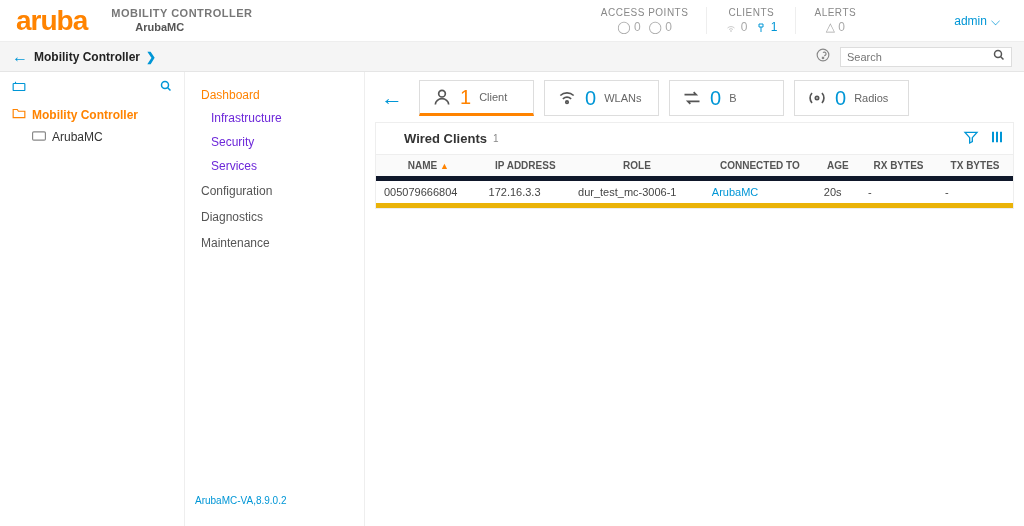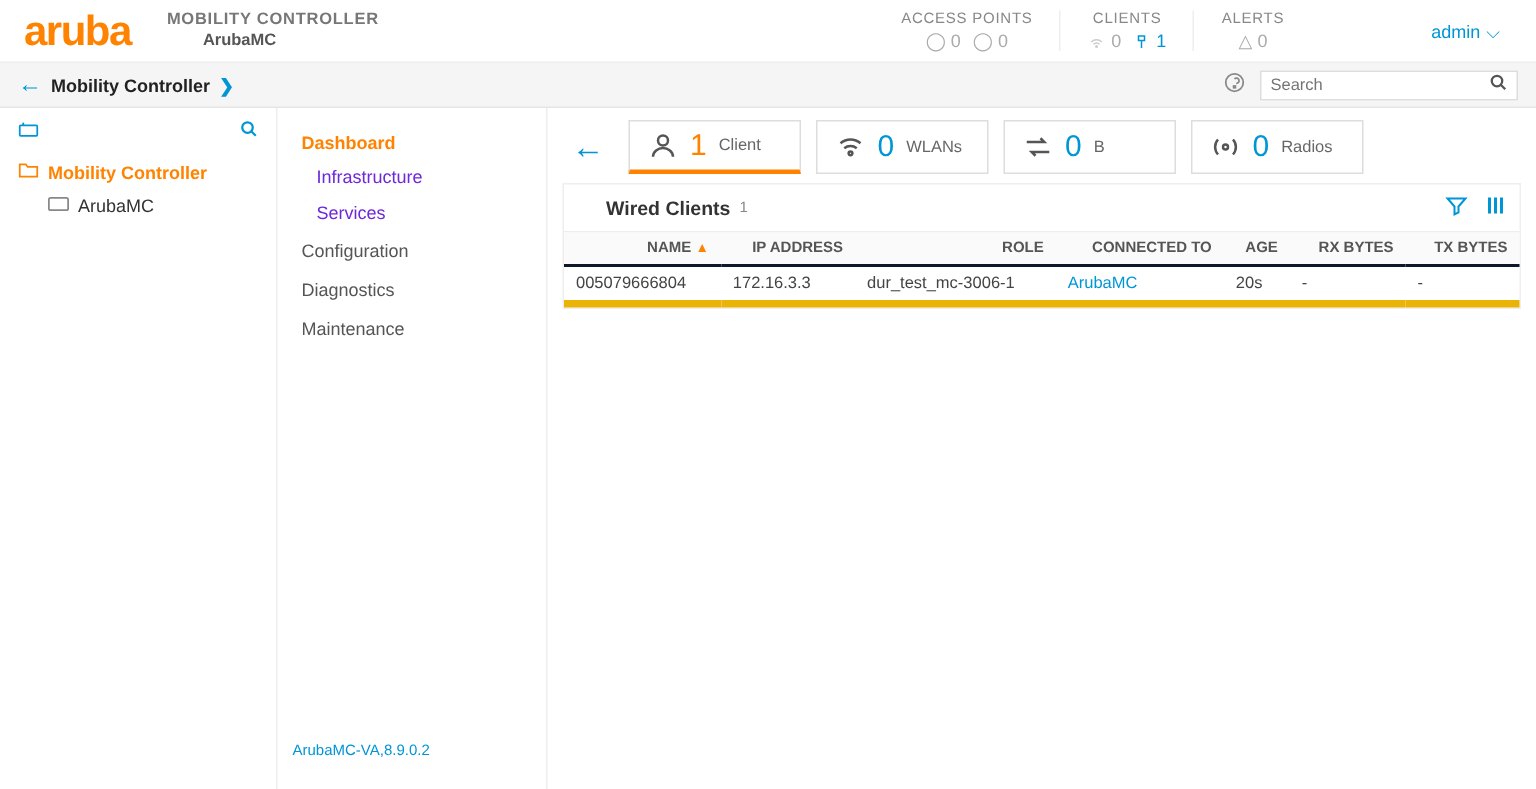--- a/index.html
+++ b/index.html
@@ -32,21 +32,21 @@
   
   .columns { display: flex; height: calc(526px - 42px - 30px); }
   .col1 { width: 185px; border-right: 1px solid #eee; padding: 8px 0; }
   .col1 .toprow { display: flex; justify-content: space-between; padding: 0 12px 6px; color: #0096d6; }
   .col1 .item { display: flex; align-items: center; gap: 6px; padding: 4px 12px; font-size: 12px; cursor: pointer; }
   .col1 .item.sel { color: #ff8300; font-weight: 600; }
   .col1 .child { padding-left: 32px; color: #333; }
 
   .col2 { width: 180px; border-right: 1px solid #eee; padding: 12px 0 0 8px; position: relative; }
   .col2 .version { position: absolute; bottom: 20px; left: 10px; font-size: 10px; color: #0096d6; }
-  .navh { color: #ff8300; font-weight: 700; font-size: 12px; padding: 4px 8px; }
+  .navh { color: #ff8300; font-weight: 400; font-size: 12px; padding: 4px 8px; }
   .navsel { color: #ff8300; font-weight: 700; border-left: 3px solid #ff8300; padding: 3px 8px; margin-left: 10px; }
   .navi { color: #6d28d9; padding: 5px 8px 5px 18px; cursor: pointer; font-size: 12px; }
   .navtop { color: #555; padding: 6px 8px; cursor: pointer; font-size: 12px; }
 
   .col3 { flex: 1; padding: 8px 10px; }
 
   
   .tabs { display: flex; gap: 10px; margin-bottom: 6px; }
   .tabback { color: #0096d6; font-size: 22px; padding: 0 6px; align-self: center; cursor: pointer; }
   .tab { border: 1px solid #ddd; height: 36px; min-width: 115px; display: flex; align-items: center; gap: 8px; padding: 0 12px; cursor: pointer; }
@@ -59,21 +59,21 @@
 
   
   .panel { border: 1px solid #eee; }
   .panelhead { display: flex; align-items: center; padding: 6px 8px; border-bottom: 1px solid #eee; }
   .panelhead .t { font-weight: 600; font-size: 13px; color: #333; margin-left: 20px; }
   .panelhead .cnt { font-size: 10px; color: #888; margin-left: 6px; }
   .panelhead .sp { flex: 1; }
   .panelhead .icobtn { color: #0096d6; margin-left: 10px; cursor: pointer; }
 
   table { width: 100%; border-collapse: collapse; font-size: 11px; }
-  th { text-align: right; font-weight: 600; font-size: 10px; color: #555; padding: 5px 8px; border-bottom: 2px solid #0f172a; background: #fafafa; }
+  th { text-align: center; font-weight: 600; font-size: 10px; color: #555; padding: 5px 8px; border-bottom: 5px solid #0f172a; background: #fafafa; }
   th .sort { color: #ff8300; font-size: 9px; }
   td { padding: 5px 8px; border-bottom: 5px solid #eab308; color: #444; }
   td.link { color: #0096d6; }
 </style>
 </head>
 <body>
 
 <div class="topbar">
   <div class="logo">aruba</div>
   <div class="mc-title">
@@ -177,20 +177,21 @@
             <rect x="1" y="1" width="22" height="14" rx="2"></rect>
           </svg>
       </span>
       <span>ArubaMC</span>
     </div>
   </div>
 
   <div class="col2">
     <div class="navh">Dashboard</div>
     <div class="navi">Infrastructure</div>
+    <div class="navi">Security</div>
     <div class="navi">Services</div>
     <div class="navtop">Configuration</div>
     <div class="navtop">Diagnostics</div>
     <div class="navtop">Maintenance</div>
     <div class="version">ArubaMC-VA,8.9.0.2</div>
   </div>
 
   <div class="col3">
     <div class="tabs">
       <span class="tabback">←</span>

